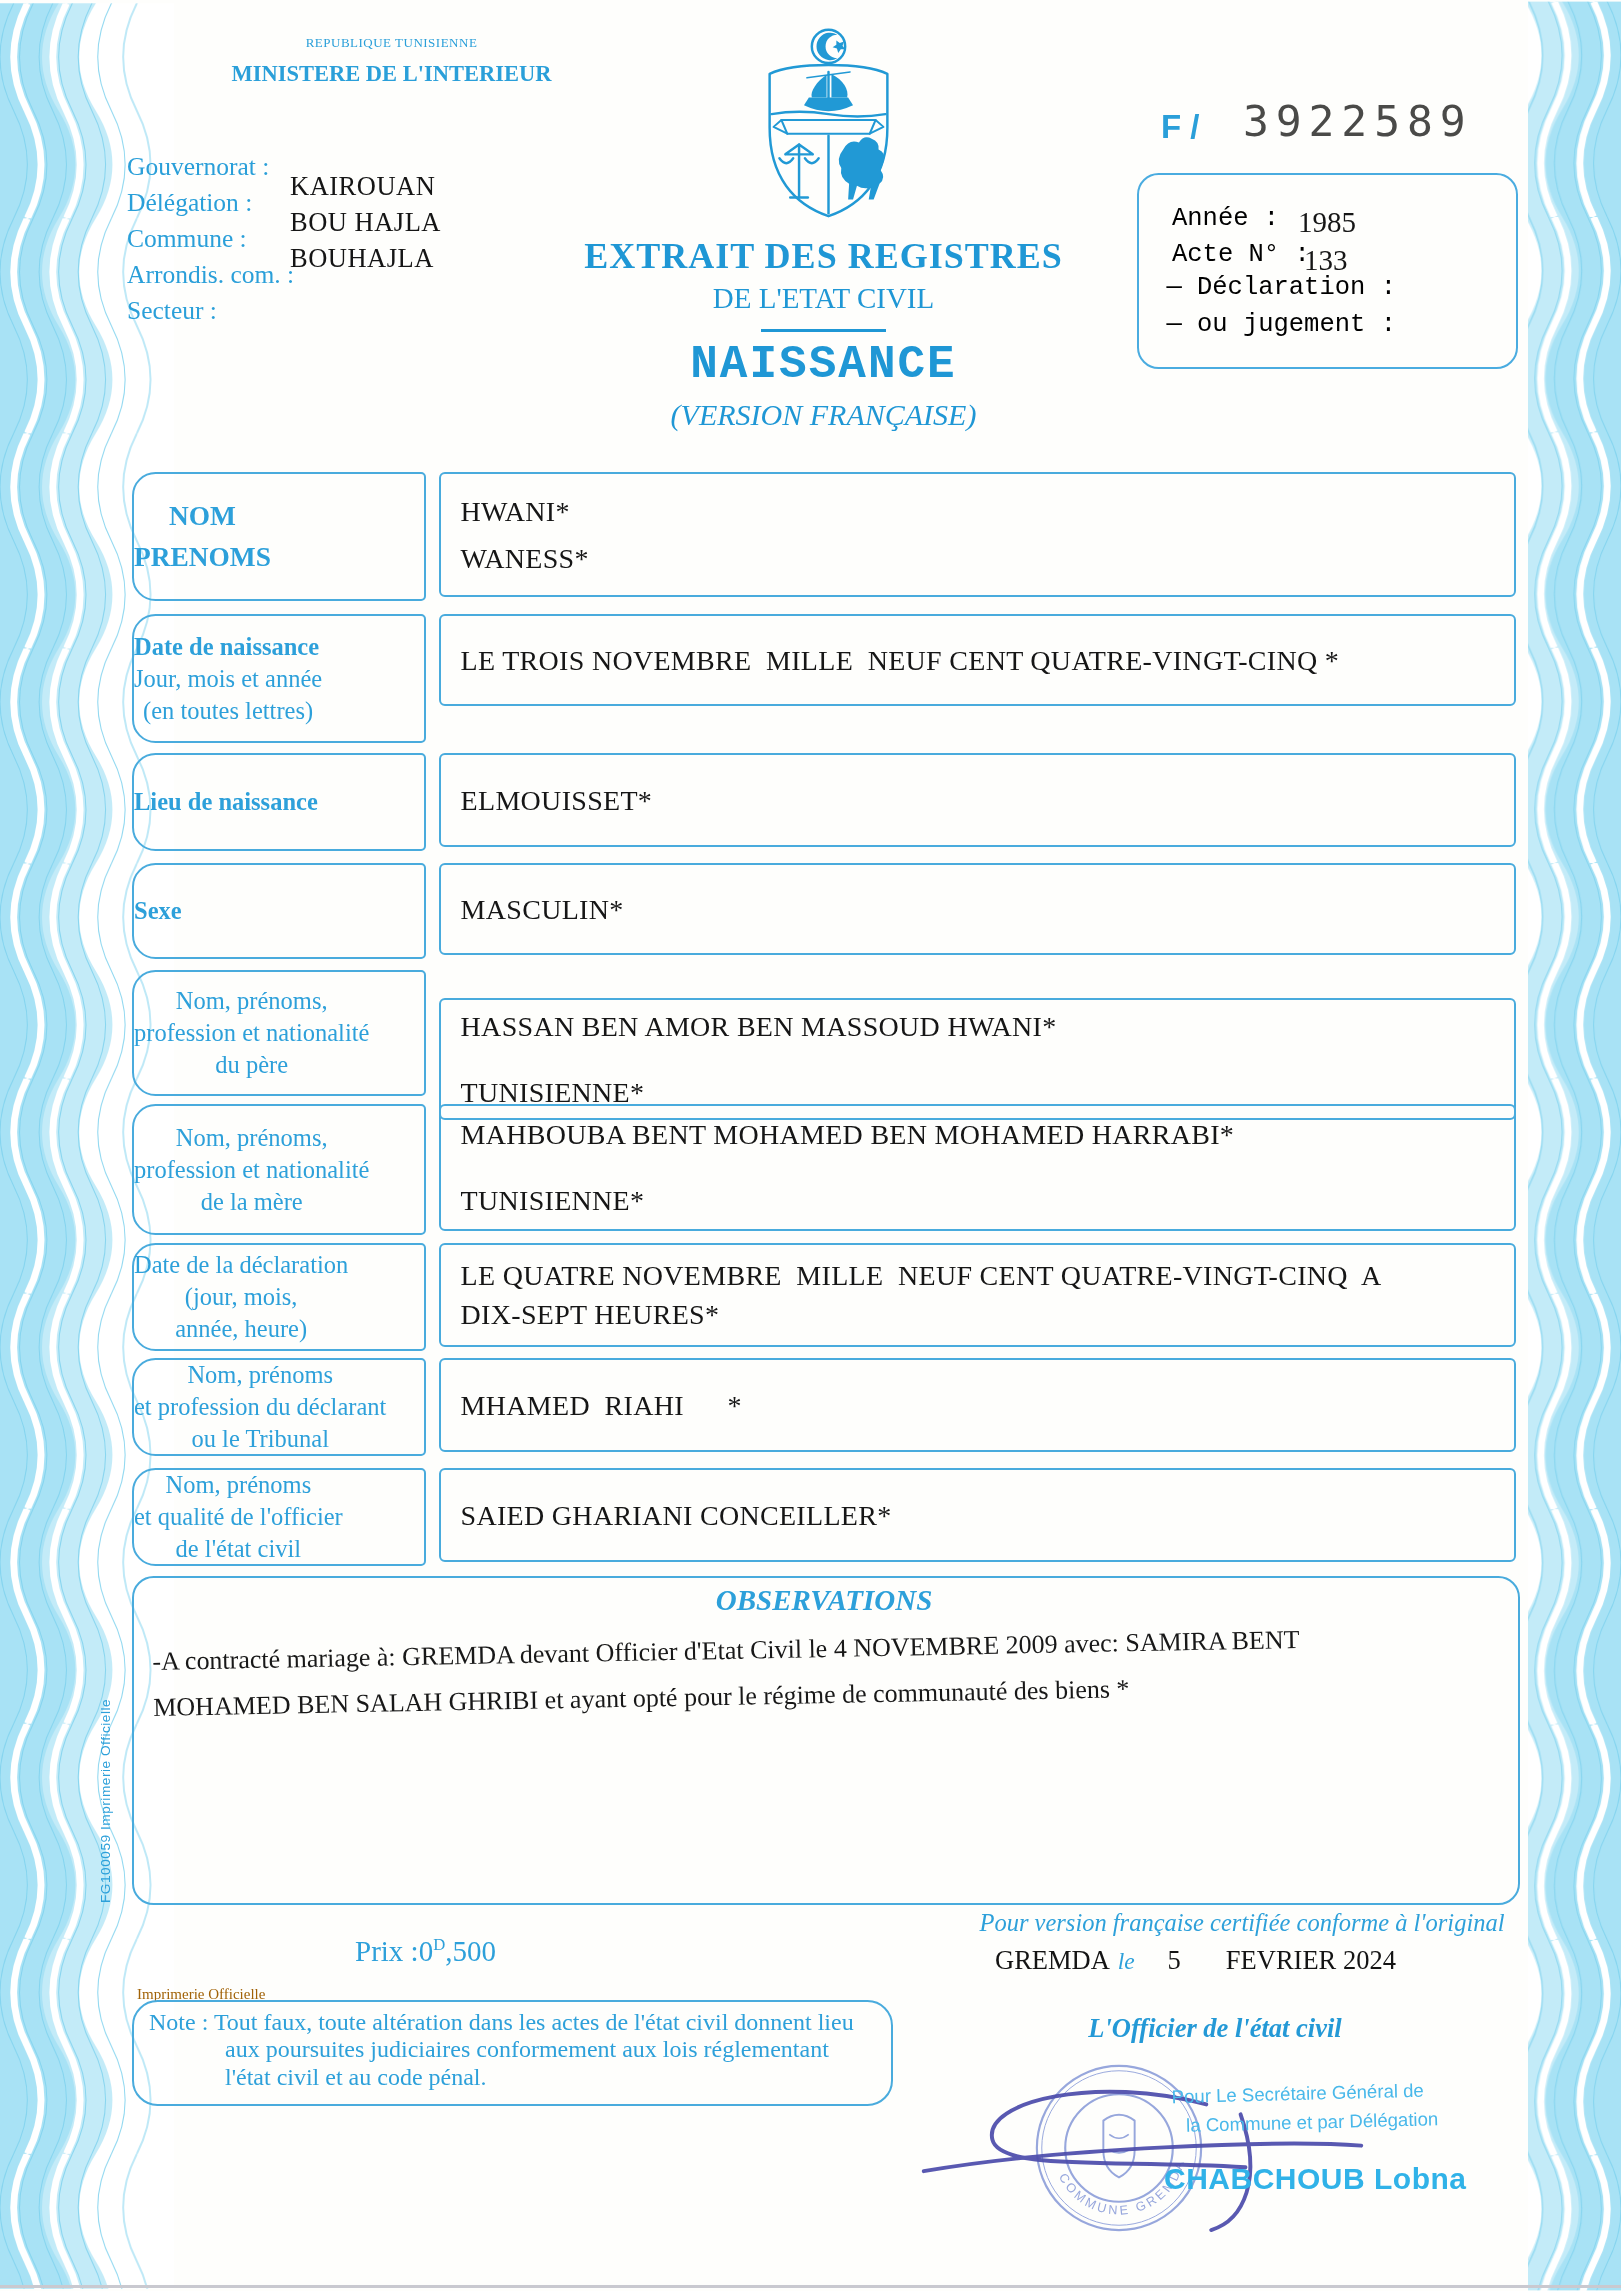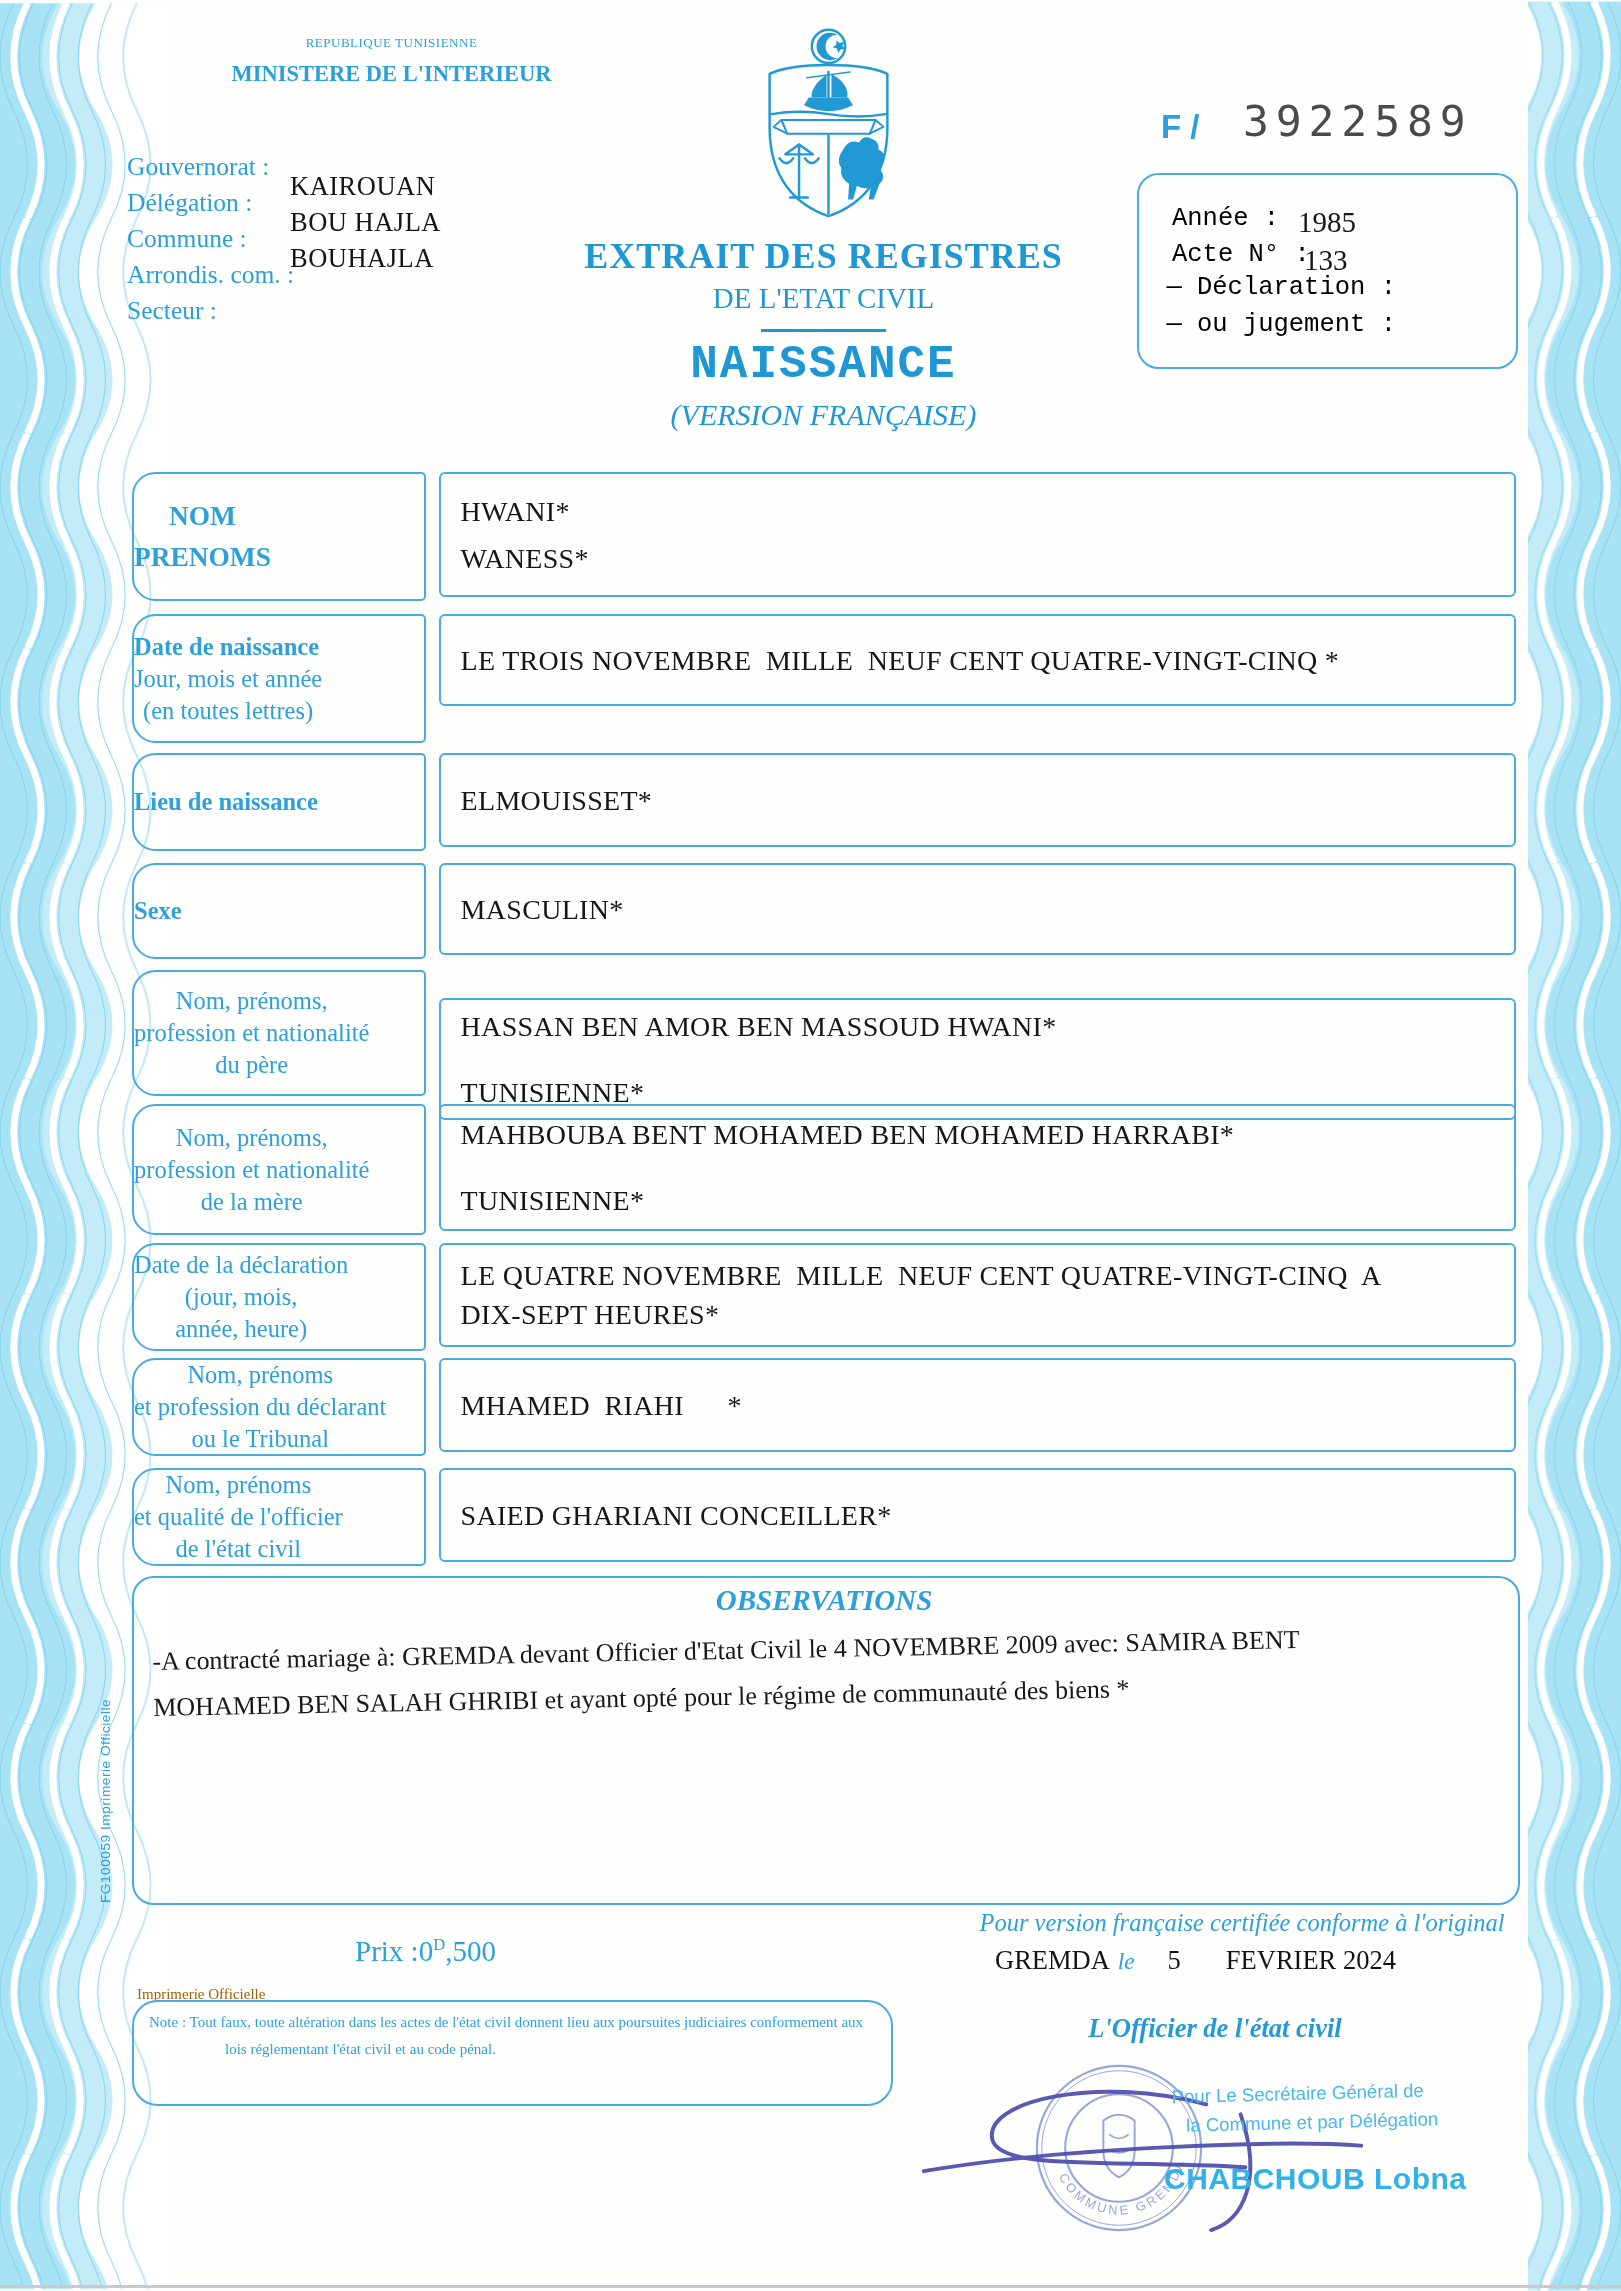--- a/index.html
+++ b/index.html
@@ -42,21 +42,21 @@
   
   .imprimerie{left:137px;top:1945px;font-size:15px;color:#a16207;margin-top:41px;}
   .prix{left:355px;top:1935px;font-size:29px;color:#2da0da;}
   .prix sup{font-size:16.7px;}
   .certif{left:965px;top:1909px;width:554px;text-align:center;font-size:24.5px;font-style:italic;color:#2da0da;}
   .dateline{left:995px;top:1945px;font-size:26.5px;color:#141414;display:flex;align-items:baseline;}
   .dateline .le{font-style:italic;color:#2da0da;font-size:23.5px;margin-left:7.8px;}
   .dateline .day{margin-left:33px;}
   .dateline .monthyear{margin-left:45px;}
   .note-box{left:132px;top:2000px;width:757px;height:102px;border:2.5px solid #49abdd;border-radius:25.5px;}
-  .note-text{left:149px;top:2009px;width:725px;font-size:15px;line-height:27.4px;color:#2da0da;padding-left:76px;text-indent:-76px;box-sizing:border-box;}
+  .note-text{left:149px;top:2009px;width:725px;font-size:24px;line-height:27.4px;color:#2da0da;padding-left:76px;text-indent:-76px;box-sizing:border-box;}
   .officer-title{left:980px;top:2013px;width:470px;text-align:center;font-size:26.5px;font-weight:bold;font-style:italic;color:#2499d6;}
   
   .stamp-lines{left:1172px;top:2078px;width:323px;font-family:"Liberation Sans",sans-serif;font-size:18.6px;line-height:29px;
                color:#49b8ea;transform:rotate(-1.5deg);}
   .stamp-name{left:1164px;top:2162px;font-family:"Liberation Sans",sans-serif;font-size:30px;font-weight:bold;color:#30b2e8;letter-spacing:0.5px;}
   .scan-edge{left:0;top:2285px;width:1621px;height:2.9px;background:#c9c9d0;}
 </style>
 </head>
 <body>
 

